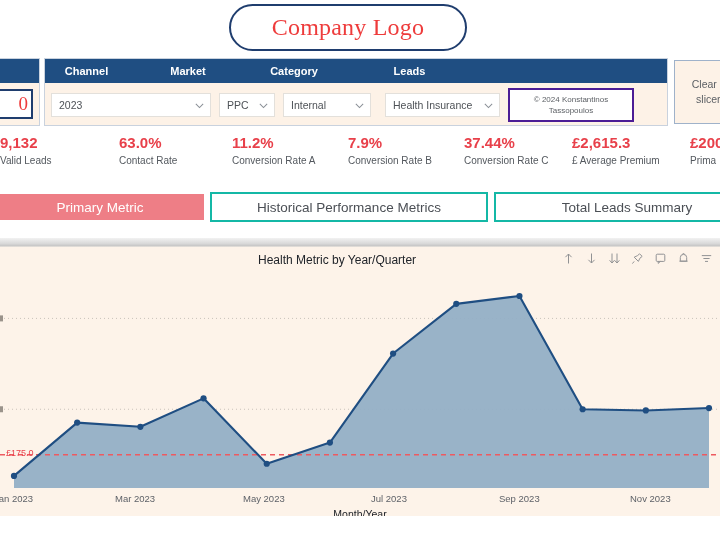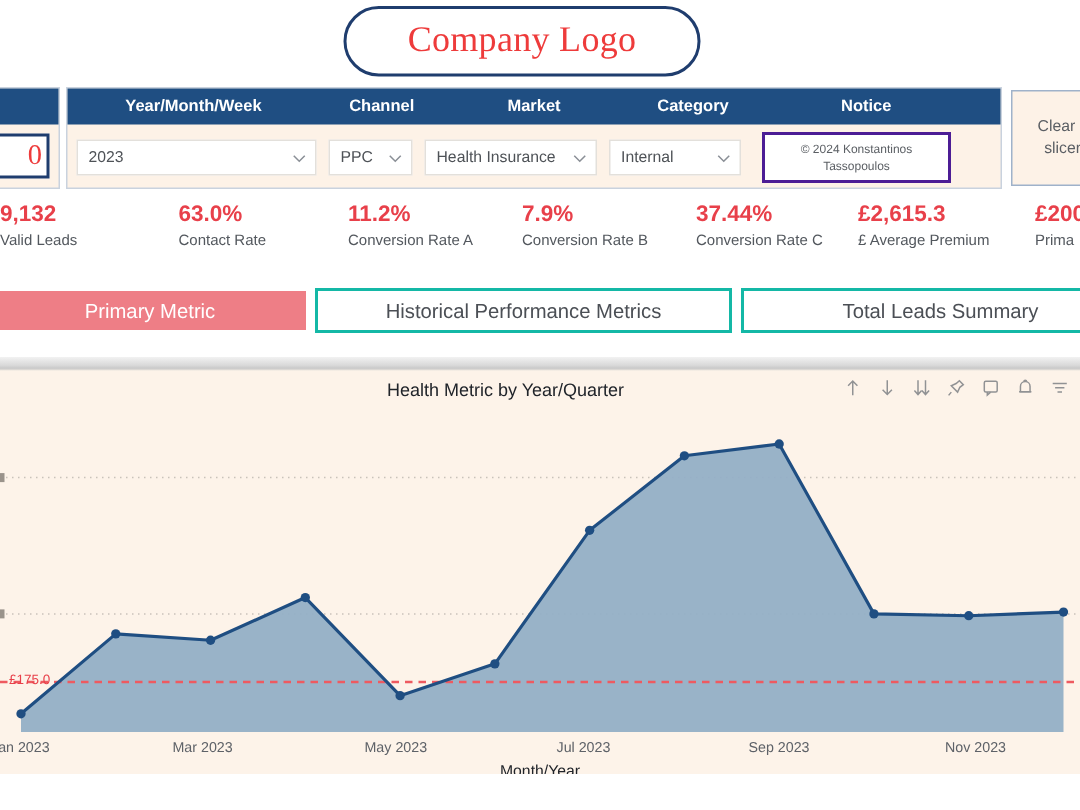--- a/index.html
+++ b/index.html
@@ -163,25 +163,24 @@
 
   <div class="left-card">
     <div class="lc-head"></div>
     <div class="lc-body">
       <div class="lc-inner">0</div>
     </div>
   </div>
 
   <div class="slicer-panel">
     <div class="slicer-head">
-      <div class="sh-1">Year/Month/Week</div>
       <div class="sh-2">Channel</div>
       <div class="sh-3">Market</div>
       <div class="sh-4">Category</div>
-      <div class="sh-5">Notice</div>
+      <div class="sh-5">Leads</div>
     </div>
     <div class="slicer-body">
 
       <div class="sel sel-1">
         <span>2023</span>
         <span class="chev">
           <svg viewBox="0 0 12 12">
               <path d="M2 4.2 L6 8.2 L10 4.2" fill="none" stroke="#8A8F96" stroke-width="1.1"></path>
             </svg>
         </span>
@@ -189,31 +188,31 @@
 
       <div class="sel sel-2">
         <span>PPC</span>
         <span class="chev">
           <svg viewBox="0 0 12 12">
               <path d="M2 4.2 L6 8.2 L10 4.2" fill="none" stroke="#8A8F96" stroke-width="1.1"></path>
             </svg>
         </span>
       </div>
 
-      <div class="sel sel-3">
-        <span>Health Insurance</span>
+      <div class="sel sel-4">
+        <span>Internal</span>
         <span class="chev">
           <svg viewBox="0 0 12 12">
               <path d="M2 4.2 L6 8.2 L10 4.2" fill="none" stroke="#8A8F96" stroke-width="1.1"></path>
             </svg>
         </span>
       </div>
 
-      <div class="sel sel-4">
-        <span>Internal</span>
+      <div class="sel sel-3">
+        <span>Health Insurance</span>
         <span class="chev">
           <svg viewBox="0 0 12 12">
               <path d="M2 4.2 L6 8.2 L10 4.2" fill="none" stroke="#8A8F96" stroke-width="1.1"></path>
             </svg>
         </span>
       </div>
 
       <div class="notice-box">© 2024 Konstantinos Tassopoulos</div>
     </div>
   </div>

